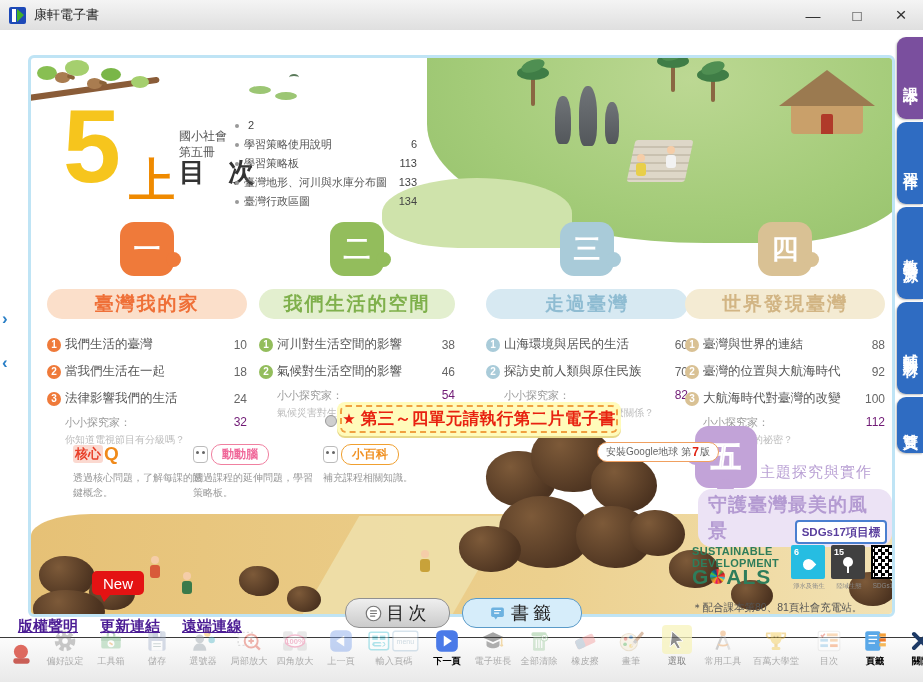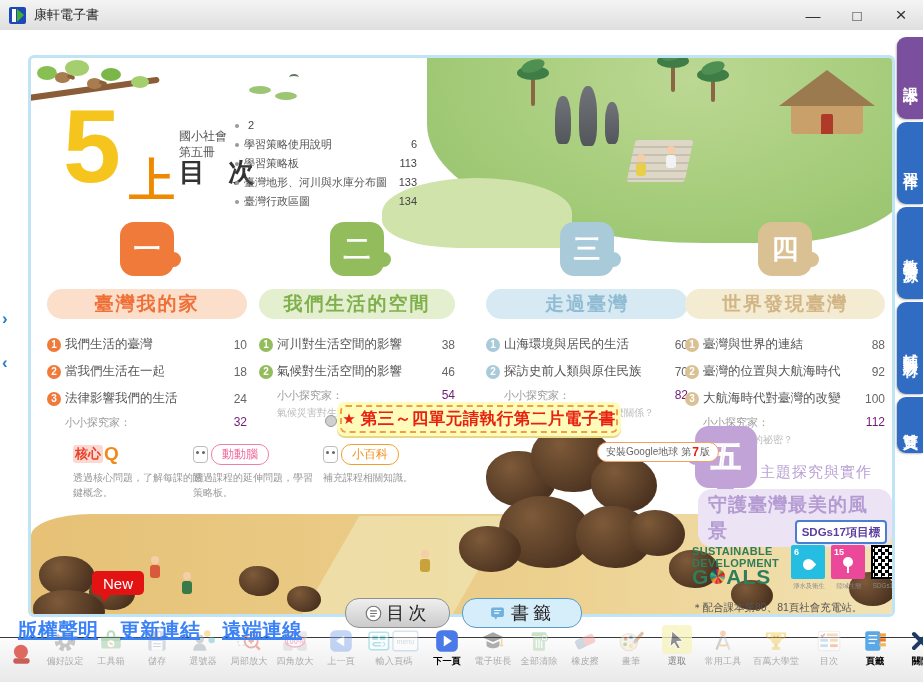--- a/index.html
+++ b/index.html
@@ -97,21 +97,21 @@
   .legend{position:absolute;top:386px;z-index:5;}
   .lg1{left:42px;width:132px;}
   .lg2{left:162px;width:128px;}
   .lg3{left:292px;width:112px;}
   .lghead{display:flex;align-items:center;height:20px;}
   .hx{background:#fbd9d0;color:#e8402a;font-weight:bold;font-size:13px;padding:0 2px;border-radius:3px;}
   .qmark{color:#f08a1a;font-weight:bold;font-size:19px;margin-left:1px;}
   .face{width:13px;height:15px;background:#fff;border:1.5px solid #bbb;border-radius:4px;margin-right:3px;position:relative;flex:none;}
   .face::before{content:"";position:absolute;left:2px;top:4px;width:3px;height:3px;border-radius:50%;background:#666;}
   .face::after{content:"";position:absolute;right:2px;top:4px;width:3px;height:3px;border-radius:50%;background:#666;}
-  .lgpill{border-radius:10px;font-size:12px;font-weight:normal;padding:1px 10px;background:#fff;}
+  .lgpill{border-radius:10px;font-size:12px;font-weight:bold;padding:1px 10px;background:#fff;}
   .lgpill.pink{border:1.5px solid #f080a0;color:#f0689a;}
   .lgpill.orange{border:1.5px solid #f0a030;color:#f09020;}
   .lgdesc{margin-top:6px;font-size:10px;color:#999;line-height:15px;}
   
   .gearth{position:absolute;left:566px;top:384px;height:18px;padding:0 8px;border:1.5px solid #f0a060;border-radius:11px;
     background:#fff;display:flex;align-items:center;font-size:10px;color:#666;z-index:7;}
   .gnum{color:#e02010;font-weight:bold;font-size:12px;margin:0 1px;}
   
   .puzzle{position:absolute;left:664px;top:368px;width:62px;height:62px;background:#c2a3d8;border-radius:14px;
     display:flex;align-items:center;justify-content:center;z-index:5;
@@ -128,34 +128,34 @@
   .sdgblock{position:absolute;left:661px;top:487px;z-index:7;display:flex;align-items:flex-start;}
   .sdglogo{width:95px;line-height:12px;font-weight:bold;color:#2e7d5b;font-size:11px;letter-spacing:.3px;}
   .goalsline{font-size:21px;letter-spacing:1px;display:flex;align-items:center;color:#2e7d5b;}
   .gwheel{width:15px;height:15px;border-radius:50%;margin:0 1px;
     background:conic-gradient(#e5243b,#dda63a,#4c9f38,#c5192d,#ff3a21,#26bde2,#fcc30b,#a21942,#fd6925,#dd1367,#fd9d24,#bf8b2e,#3f7e44,#0a97d9,#56c02b,#00689d,#19486a,#e5243b);}
   .sdgicon{width:36px;margin-left:4px;text-align:center;}
   .sdgsq{width:34px;height:34px;border-radius:2px;position:relative;color:#fff;font-size:9px;font-weight:bold;text-align:left;}
   .sdgsq span{position:absolute;left:3px;top:2px;}
   .sdg6{background:#26bde2;}
   .sdg6::after{content:"";position:absolute;left:12px;top:14px;width:11px;height:11px;background:#fff;border-radius:50% 0 50% 50%;transform:rotate(45deg);}
-  .sdg15{background:#ec4899;}
+  .sdg15{background:#404040;}
   .sdg15::before{content:"";position:absolute;left:12px;top:12px;width:10px;height:10px;background:#fff;border-radius:50%;}
   .sdg15::after{content:"";position:absolute;left:16px;top:20px;width:2px;height:8px;background:#fff;}
   .qr{width:34px;height:34px;background:conic-gradient(#000 25%,#fff 0 50%,#000 0 75%,#fff 0) 0 0/7px 7px;outline:2px solid #000;outline-offset:-2px;}
   .sdglabel{font-size:7px;color:#888;margin-top:2px;white-space:nowrap;transform:scale(.9);}
   .sdgnote{position:absolute;left:661px;top:543px;font-size:10.5px;color:#555;z-index:7;}
   
   .sand{position:absolute;left:0;bottom:0;width:100%;height:100px;
     background:linear-gradient(90deg,#e6c176,#ecd08e 60%,#f2e2b4);border-radius:60px 30px 0 0/22px 14px 0 0;}
   .path{position:absolute;left:300px;bottom:0;width:150px;height:98px;background:#efe0ac;transform:skewX(-30deg);opacity:.85;}
   .rock{position:absolute;background:radial-gradient(circle at 35% 28%,#7d5a39,#4c3320 75%);border-radius:46% 54% 48% 52%;}
   
   .footlinks{position:absolute;left:18px;top:587px;display:flex;gap:22px;z-index:9;}
-  .flink{font-size:20px;font-weight:bold;color:#3b82f6;text-decoration:underline;cursor:pointer;}
+  .flink{font-size:15px;font-weight:bold;color:#4c1d95;text-decoration:underline;cursor:pointer;}
   .newbadge{position:absolute;left:92px;top:541px;width:52px;height:24px;background:#e41313;color:#fff;
     border-radius:5px;display:flex;align-items:center;justify-content:center;font-size:15px;z-index:9;}
   .newbadge::after{content:"";position:absolute;left:8px;bottom:-7px;border-left:4px solid transparent;border-right:7px solid transparent;border-top:8px solid #e41313;}
   .bottomtab{position:absolute;top:568px;height:28px;border-radius:14px;display:flex;align-items:center;justify-content:center;z-index:9;font-size:18px;color:#222;letter-spacing:4px;}
   .tab-toc{left:345px;width:103px;background:linear-gradient(#efefef,#cbcbcb);border:1.5px solid #909090;}
   .tab-bm{left:462px;width:118px;background:#d6edfa;border:1.5px solid #5a9ac8;}
   .ticon{width:17px;height:17px;margin-right:5px;flex:none;}
   
   .toolbar{position:absolute;left:0;bottom:0;width:100%;height:45px;border-top:1.5px solid #3a3a3a;
     background:linear-gradient(#fcfcfc,#e9e9e9);display:flex;align-items:flex-end;padding:0 2px;box-sizing:border-box;}
@@ -273,20 +273,21 @@
               <span class="lno">3</span>
               <span class="lt">法律影響我們的生活</span>
               <span class="lp">24</span>
             </div>
         </div>
         <div class="explore">
           <div class="exrow">
               <span>小小探究家：</span>
               <span class="exp">32</span>
             </div>
+          <div class="exq">你知道電視節目有分級嗎？</div>
         </div>
       </div>
 
       <div class="ucol u2" style="left:228px;width:196px;">
         <div class="stamp">二</div>
         <div class="upill">我們生活的空間</div>
         <div class="lessons">
           <div class="lrow">
               <span class="lno">1</span>
               <span class="lt">河川對生活空間的影響</span>

